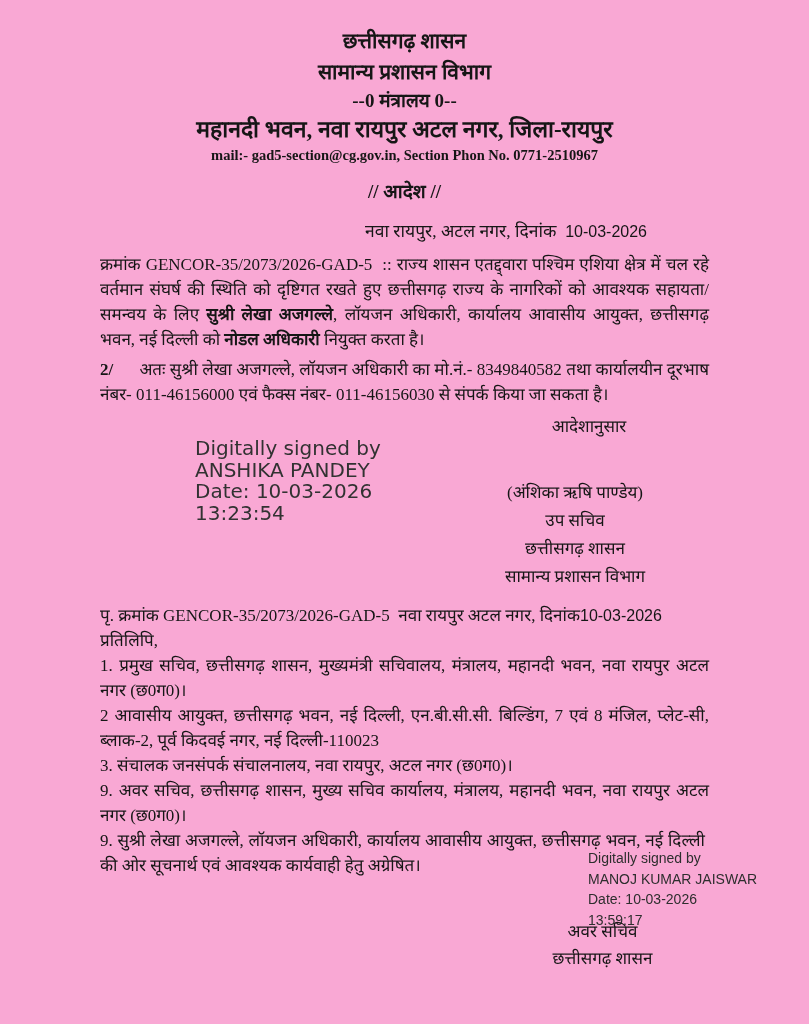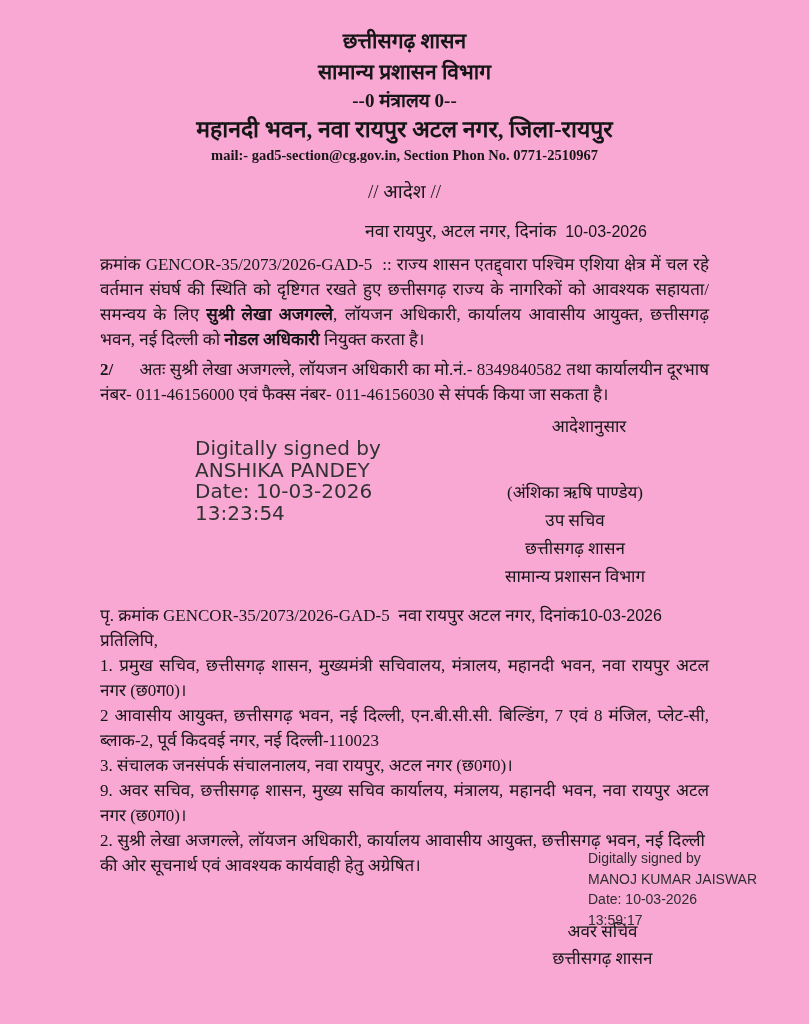--- a/index.html
+++ b/index.html
@@ -15,21 +15,21 @@
   .col { padding:26px 100px 0 100px; }
 
   
   .hdr { text-align:center; }
   .hdr-l1 { font-size:21px; font-weight:bold; line-height:31px; }
   .hdr-l2 { font-size:21px; font-weight:bold; line-height:30px; }
   .hdr-l3 { font-size:19px; font-weight:bold; line-height:28px; }
   .hdr-l4 { font-size:23px; font-weight:bold; line-height:30px; }
   .hdr-contact { font-size:14.5px; font-weight:bold; line-height:20px; }
 
-  .order-title { margin-top:14px; text-align:center; font-weight:normal; font-size:19px; line-height:26px; }
+  .order-title { margin-top:14px; text-align:center; font-weight:bold; font-size:19px; line-height:26px; }
   .date-line   { margin-top:14px; text-align:right; padding-right:62px; font-size:17.5px; line-height:24px; }
 
   .para { margin:0; text-align:justify; font-size:17px; line-height:25px; }
   .p1 { margin-top:8px; }
   .p2 { margin-top:5px; }
   .b { font-weight:bold; }
   .sans-num { font-family:"Liberation Sans",sans-serif; font-size:16px; }
 
   
   .sig-area { position:relative; height:196px; }
@@ -104,21 +104,21 @@
       </div>
     </div>
 
     <div class="pnum"><span>पृ. क्रमांक GENCOR-35/2073/2026-GAD-5&nbsp;&nbsp;नवा रायपुर अटल नगर, दिनांक</span><span class="sans-num">10-03-2026</span></div>
     <div class="copyto">प्रतिलिपि,</div>
 
     <div class="item">1. प्रमुख सचिव, छत्तीसगढ़ शासन, मुख्यमंत्री सचिवालय, मंत्रालय, महानदी भवन, नवा रायपुर अटल नगर (छ0ग0)।</div>
     <div class="item">2 आवासीय आयुक्त, छत्तीसगढ़ भवन, नई दिल्ली, एन.बी.सी.सी. बिल्डिंग, 7 एवं 8 मंजिल, प्लेट-सी, ब्लाक-2, पूर्व किदवई नगर, नई दिल्ली-110023</div>
     <div class="item">3. संचालक जनसंपर्क संचालनालय, नवा रायपुर, अटल नगर (छ0ग0)।</div>
     <div class="item">9. अवर सचिव, छत्तीसगढ़ शासन, मुख्य सचिव कार्यालय, मंत्रालय, महानदी भवन, नवा रायपुर अटल नगर (छ0ग0)।</div>
-    <div class="item item5">2. सुश्री लेखा अजगल्ले, लॉयजन अधिकारी, कार्यालय आवासीय आयुक्त, छत्तीसगढ़ भवन, नई दिल्ली की ओर सूचनार्थ एवं आवश्यक कार्यवाही हेतु अग्रेषित।</div>
+    <div class="item item5">9. सुश्री लेखा अजगल्ले, लॉयजन अधिकारी, कार्यालय आवासीय आयुक्त, छत्तीसगढ़ भवन, नई दिल्ली की ओर सूचनार्थ एवं आवश्यक कार्यवाही हेतु अग्रेषित।</div>
   </div>
 
   <div class="dsig2">
     <div>Digitally signed by</div>
     <div>MANOJ KUMAR JAISWAR</div>
     <div>Date: 10-03-2026</div>
     <div>13:59:17</div>
   </div>
 
   <div class="names2">

